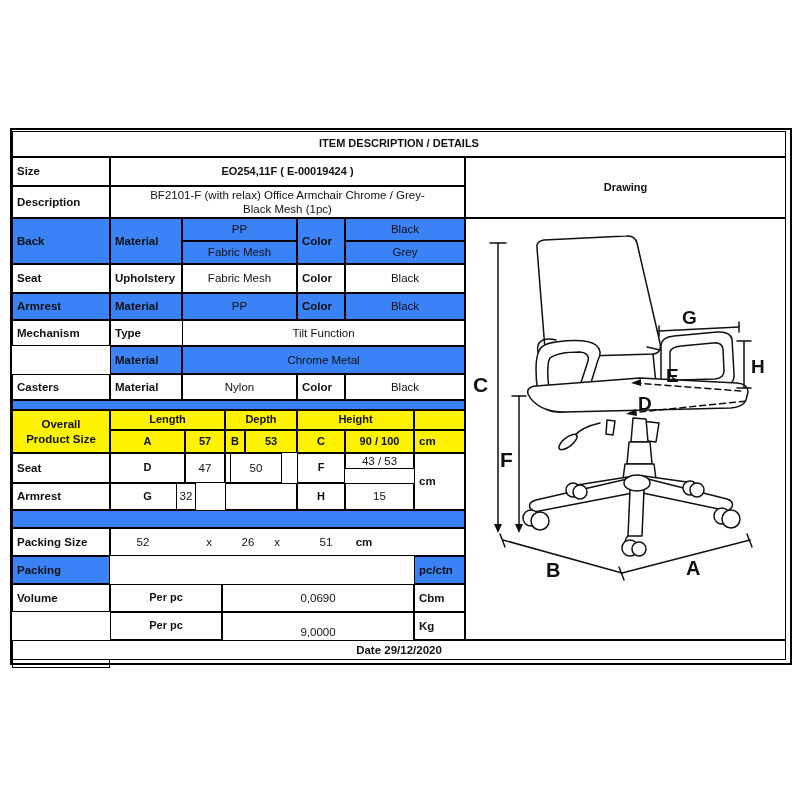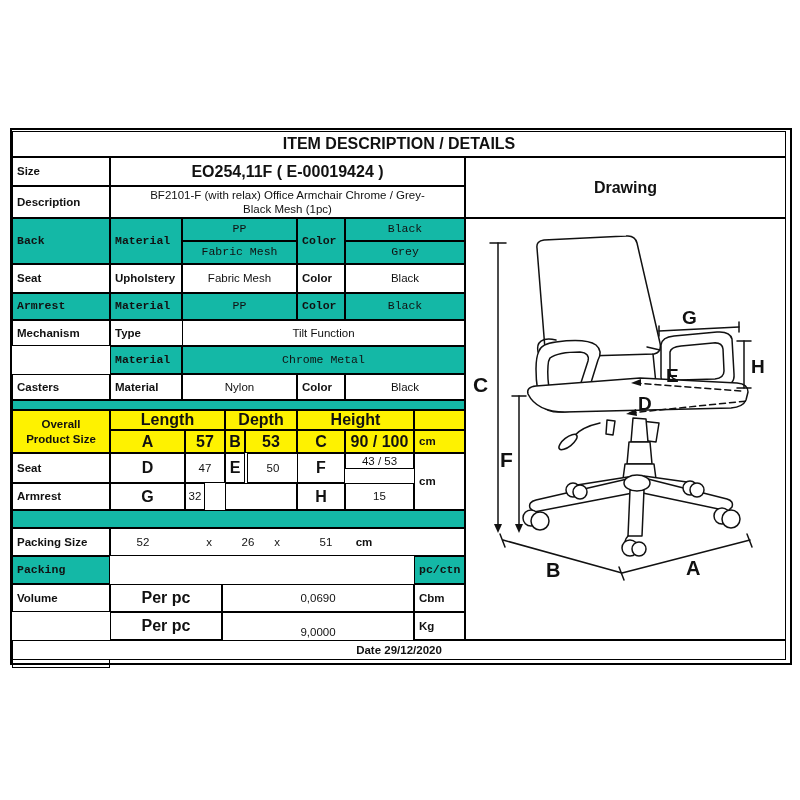--- a/index.html
+++ b/index.html
@@ -3,23 +3,23 @@
 <meta charset="utf-8">
 <style>
   html,body{margin:0;padding:0;background:#fff;}
   .page{position:relative;width:800px;height:800px;background:#ffffff;overflow:hidden;
         font-family:"Liberation Sans",sans-serif;color:#111;}
   .c{position:absolute;box-sizing:border-box;border:1px solid #000;background:#fff;
      display:flex;align-items:center;justify-content:center;text-align:center;
      font:11.5px/1.25 "Liberation Sans",sans-serif;color:#111;}
   .l{justify-content:flex-start;text-align:left;padding-left:4px;}
   .b{font-weight:bold;}
-  .sh{background:#14b8a6;font-family:Liberation Mono, monospace;}
+  .sh{background:#3b82f6;}
   .y{background:#fef200;}
-  .fs12{font-size:16px;}
+  .fs12{font-size:11px;}
   .frame{position:absolute;left:10px;top:128px;width:778px;height:533px;
          border:2px solid #000;pointer-events:none;}
   .abs{position:absolute;top:0;height:100%;display:flex;align-items:center;justify-content:center;}
   svg text{font-family:"Liberation Sans",sans-serif;font-weight:bold;fill:#111;}
 </style>
 </head>
 <body>
 
 <div class="page">
 
@@ -76,28 +76,28 @@
   <div class="c b y fs12" style="left:225px;top:430px;width:20px;height:23px">B</div>
   <div class="c b y fs12" style="left:245px;top:430px;width:52px;height:23px">53</div>
   <div class="c b y fs12" style="left:297px;top:430px;width:48px;height:23px">C</div>
   <div class="c b y fs12" style="left:345px;top:430px;width:69px;height:23px">90 / 100</div>
   <div class="c l b y" style="left:414px;top:430px;width:51px;height:23px">cm</div>
 
   <div class="c l b" style="left:12px;top:453px;width:98px;height:30px">Seat</div>
   <div class="c b fs12" style="left:110px;top:453px;width:75px;height:30px">D</div>
   <div class="c" style="left:185px;top:453px;width:40px;height:30px">47</div>
   <div class="c b fs12" style="left:225px;top:453px;width:20px;height:30px">E</div>
-  <div class="c" style="left:247px;top:453px;width:52px;height:30px">50</div>
+  <div class="c" style="left:230px;top:453px;width:52px;height:30px">50</div>
   <div class="c b fs12" style="left:297px;top:453px;width:48px;height:30px">F</div>
   <div class="c" style="left:345px;top:453px;width:69px;height:16px">43 / 53</div>
   <div class="c l b" style="left:414px;top:453px;width:51px;height:57px">cm</div>
 
   <div class="c l b" style="left:12px;top:483px;width:98px;height:27px">Armrest</div>
   <div class="c b fs12" style="left:110px;top:483px;width:75px;height:27px">G</div>
-  <div class="c" style="left:185px;top:483px;width:20px;height:27px">32</div>
+  <div class="c" style="left:176px;top:483px;width:20px;height:27px">32</div>
   <div class="c" style="left:225px;top:483px;width:72px;height:27px"></div>
   <div class="c b fs12" style="left:297px;top:483px;width:48px;height:27px">H</div>
   <div class="c" style="left:345px;top:483px;width:69px;height:27px">15</div>
 
   <div class="c sh" style="left:12px;top:510px;width:453px;height:18px"></div>
 
   <div class="c l b" style="left:12px;top:528px;width:98px;height:28px">Packing Size</div>
   <div class="c" style="left:110px;top:528px;width:355px;height:28px">
     <span class="abs" style="left:12px;width:40px">52</span>
     <span class="abs" style="left:88px;width:20px">x</span>

